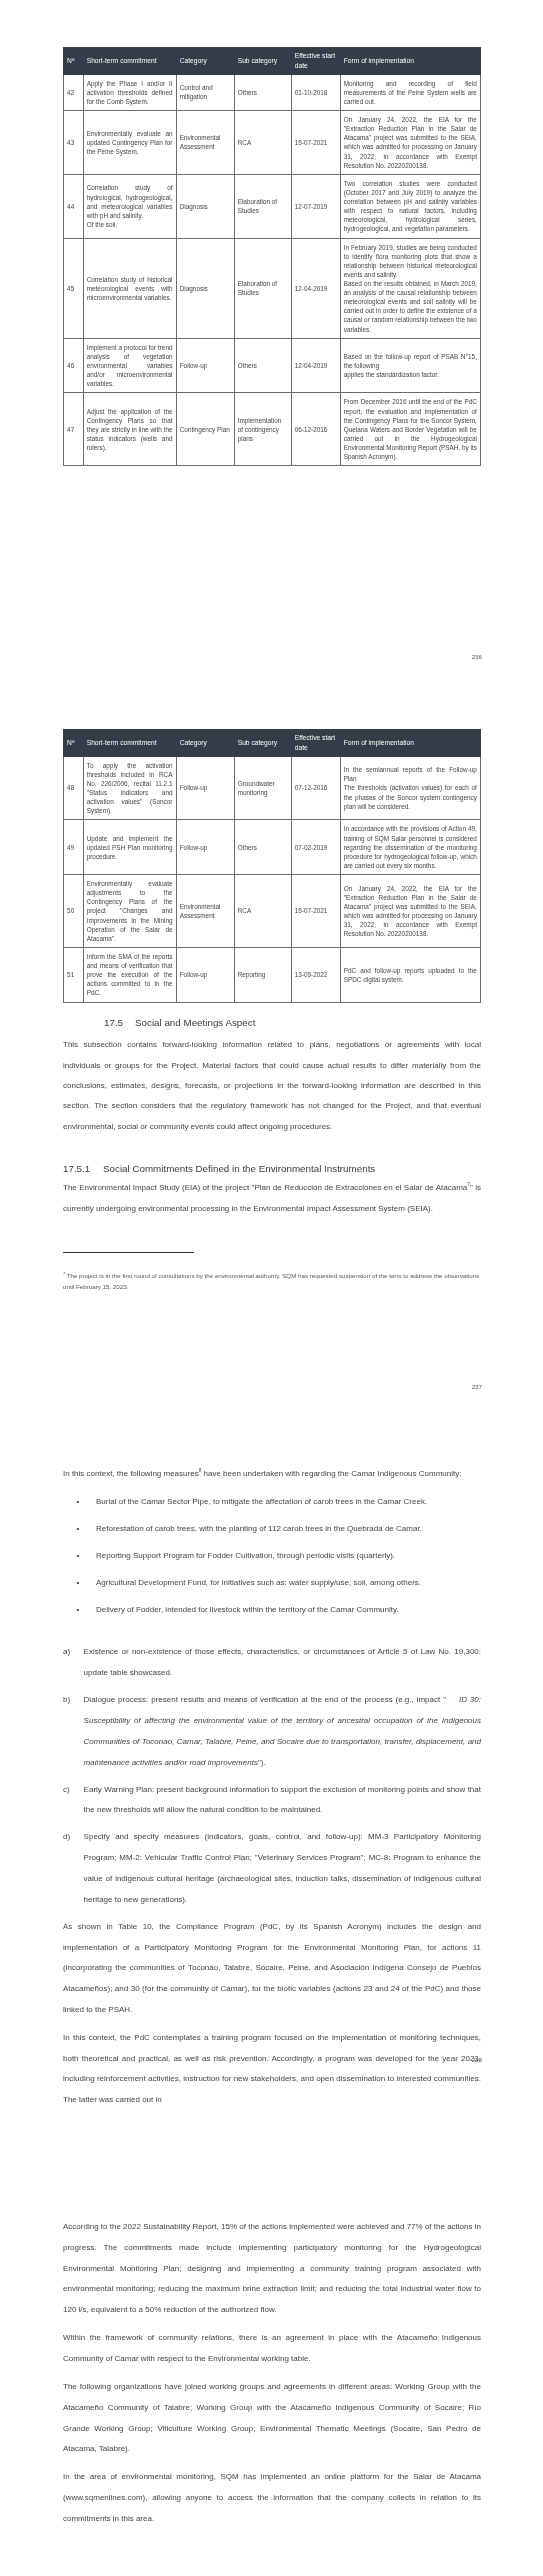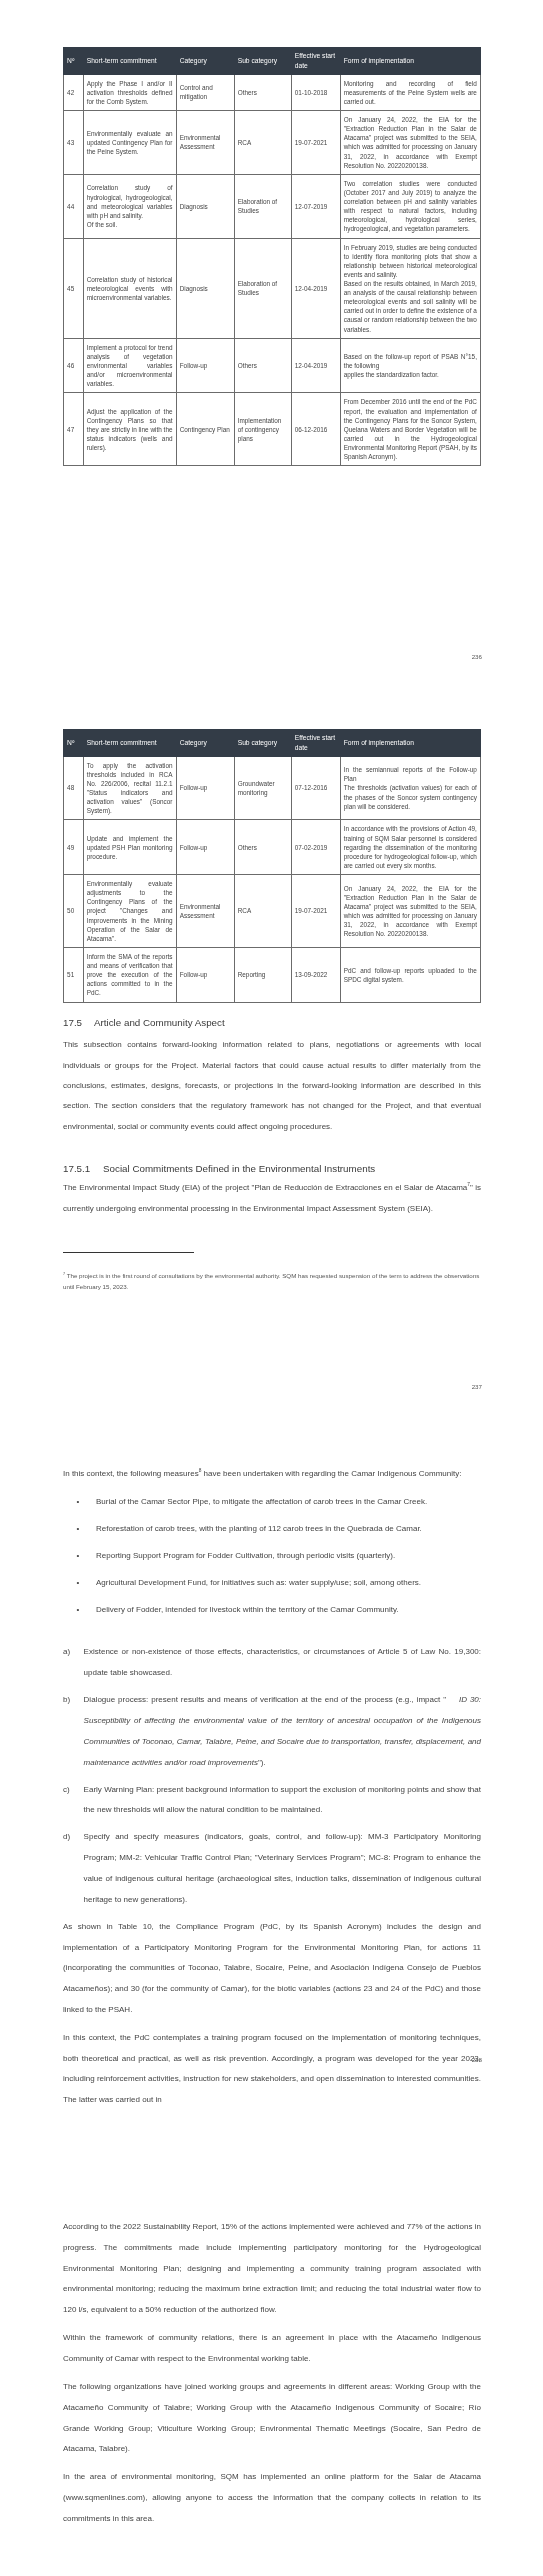--- a/index.html
+++ b/index.html
@@ -7,21 +7,21 @@
   .page { position: relative; width: 544px; height: 703px; background: #fff; overflow: hidden; }
   .content { position: absolute; left: 63px; width: 418px; }
   table.commit { border-collapse: collapse; width: 418px; table-layout: fixed; font-size: 6.4px; line-height: 1.42; color: #444; }
   table.commit th { background: #333c47; color: #ffffff; font-weight: normal; text-align: left; padding: 3.1px 3.1px; border: 0.5px solid #333c47; font-size: 6.7px; line-height: 1.45; vertical-align: middle; }
   table.commit td { border: 0.5px solid #6b6b6b; padding: 4.1px 3.1px; vertical-align: middle; }
   table.commit td.just { text-align: justify; }
   .c-no { width: 19.6px; } .c-com { width: 93px; } .c-cat { width: 58px; } .c-sub { width: 57px; } .c-date { width: 49px; }
   .pagenum { position: absolute; right: 62px; font-size: 6.2px; color: #555; }
   h2.sec { font-weight: normal; font-size: 9.8px; color: #3a3a3a; margin: 0 0 7.2px 0; }
   h3.sec { font-weight: normal; font-size: 9.8px; color: #3a3a3a; margin: 0 0 4.1px 0; }
-  .secnum { display: inline-block; width: 31px; }
+  .secnum { display: inline-block; width: 31px; margin-left: 41px; }
   .secnum3 { display: inline-block; width: 40px; }
   p.body { font-size: 8px; line-height: 2.6; margin: 0 0 7.2px 0; text-align: justify; color: #444; }
   .footrule { width: 131px; border-top: 0.8px solid #333; margin: 0; }
   p.foot { font-size: 6.2px; line-height: 1.75; color: #555; margin: 0; }
   sup { font-size: 0.6em; }
   ul.bul { list-style: none; margin: 0; padding: 0; }
   ul.bul li { position: relative; padding-left: 33px; font-size: 8px; line-height: 2.6; text-align: justify; color: #444; margin-bottom: 6.2px; }
   ul.bul li .dot { position: absolute; left: 13.4px; top: 0; }
   ol.alpha { list-style: none; margin: 0; padding: 0; }
   ol.alpha li { position: relative; padding-left: 20.6px; font-size: 8px; line-height: 2.6; text-align: justify; color: #444; margin-bottom: 6.2px; }
@@ -163,21 +163,21 @@
             <td style="white-space: pre-line;">Follow-up</td>
             <td style="white-space: pre-line;">Reporting</td>
             <td style="white-space: pre-line;">13-09-2022</td>
             <td class="just" style="white-space: pre-line;">PdC and follow-up reports uploaded to the SPDC digital system.</td>
           </tr>
         </tbody>
     </table>
 
     <div style="height:14.4px;"></div>
     <h2 class="sec">
-      <span class="secnum">17.5</span><span>Article and Community Aspect</span>
+      <span class="secnum">17.5</span><span>Social and Meetings Aspect</span>
     </h2>
     <p class="body" style="line-height:2.55;">This subsection contains forward-looking information related to plans, negotiations or agreements with local individuals or groups for the Project. Material factors that could cause actual results to differ materially from the conclusions, estimates, designs, forecasts, or projections in the forward-looking information are described in this section. The section considers that the regulatory framework has not changed for the Project, and that eventual environmental, social or community events could affect ongoing procedures.</p>
 
     <div style="height:18.5px;"></div>
     <h3 class="sec">
       <span class="secnum3">17.5.1</span><span>Social Commitments Defined in the Environmental Instruments</span>
     </h3>
     <p class="body"><span>The Environmental Impact Study (EIA) of the project "Plan de Reducción de Extracciones en el Salar de Atacama</span><sup>7</sup><span>" is currently undergoing environmental processing in the Environmental Impact Assessment System (SEIA).</span></p>
 
     <div style="height:25px;"></div>

